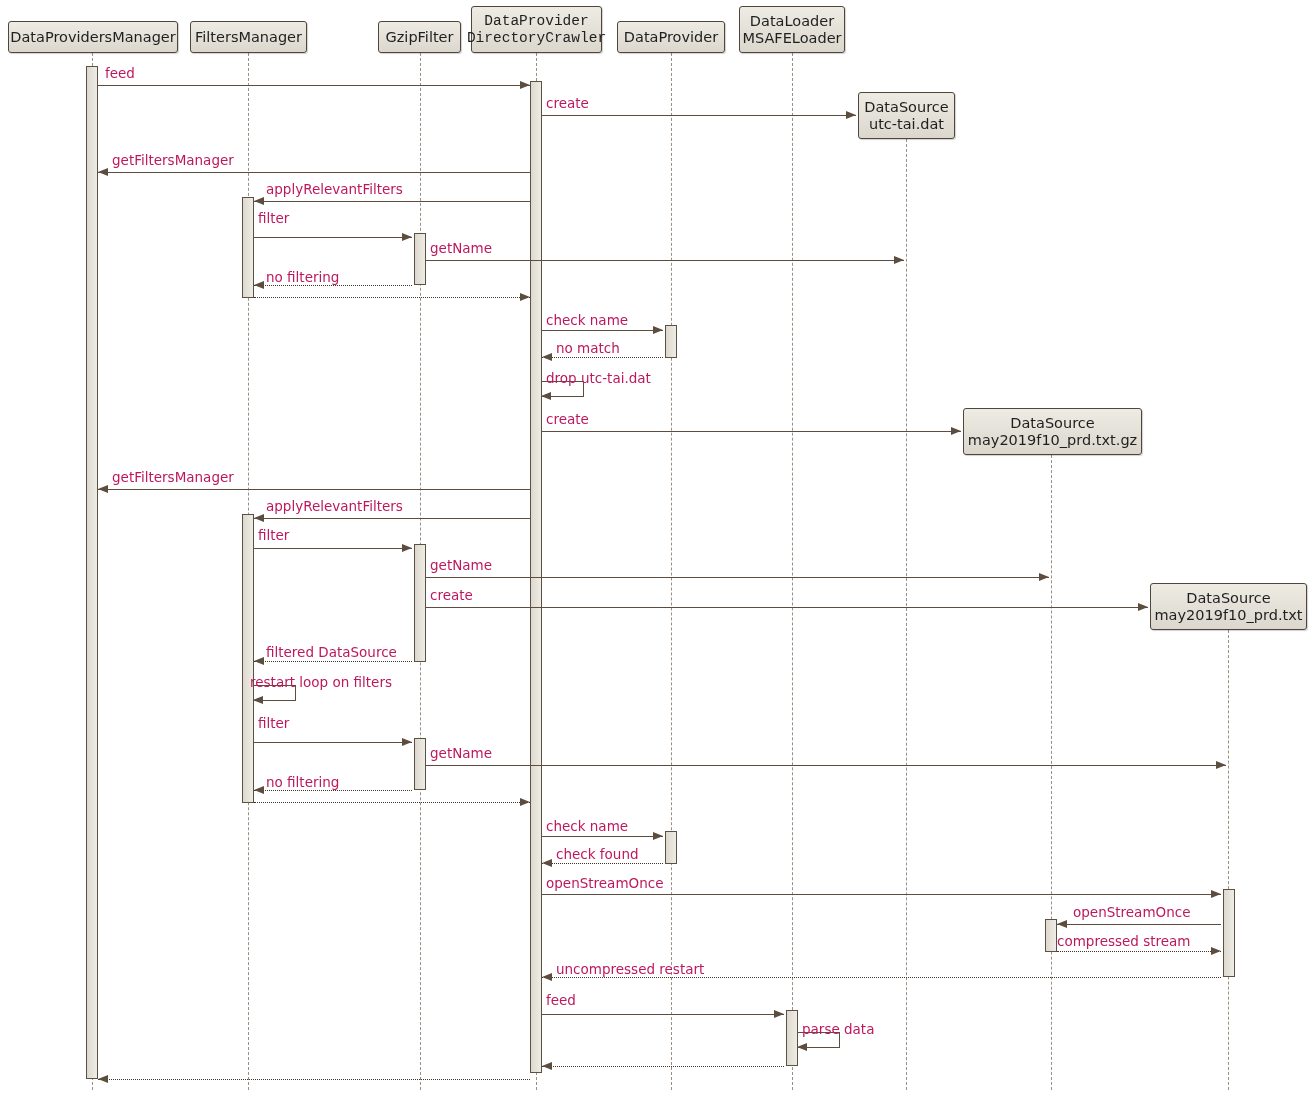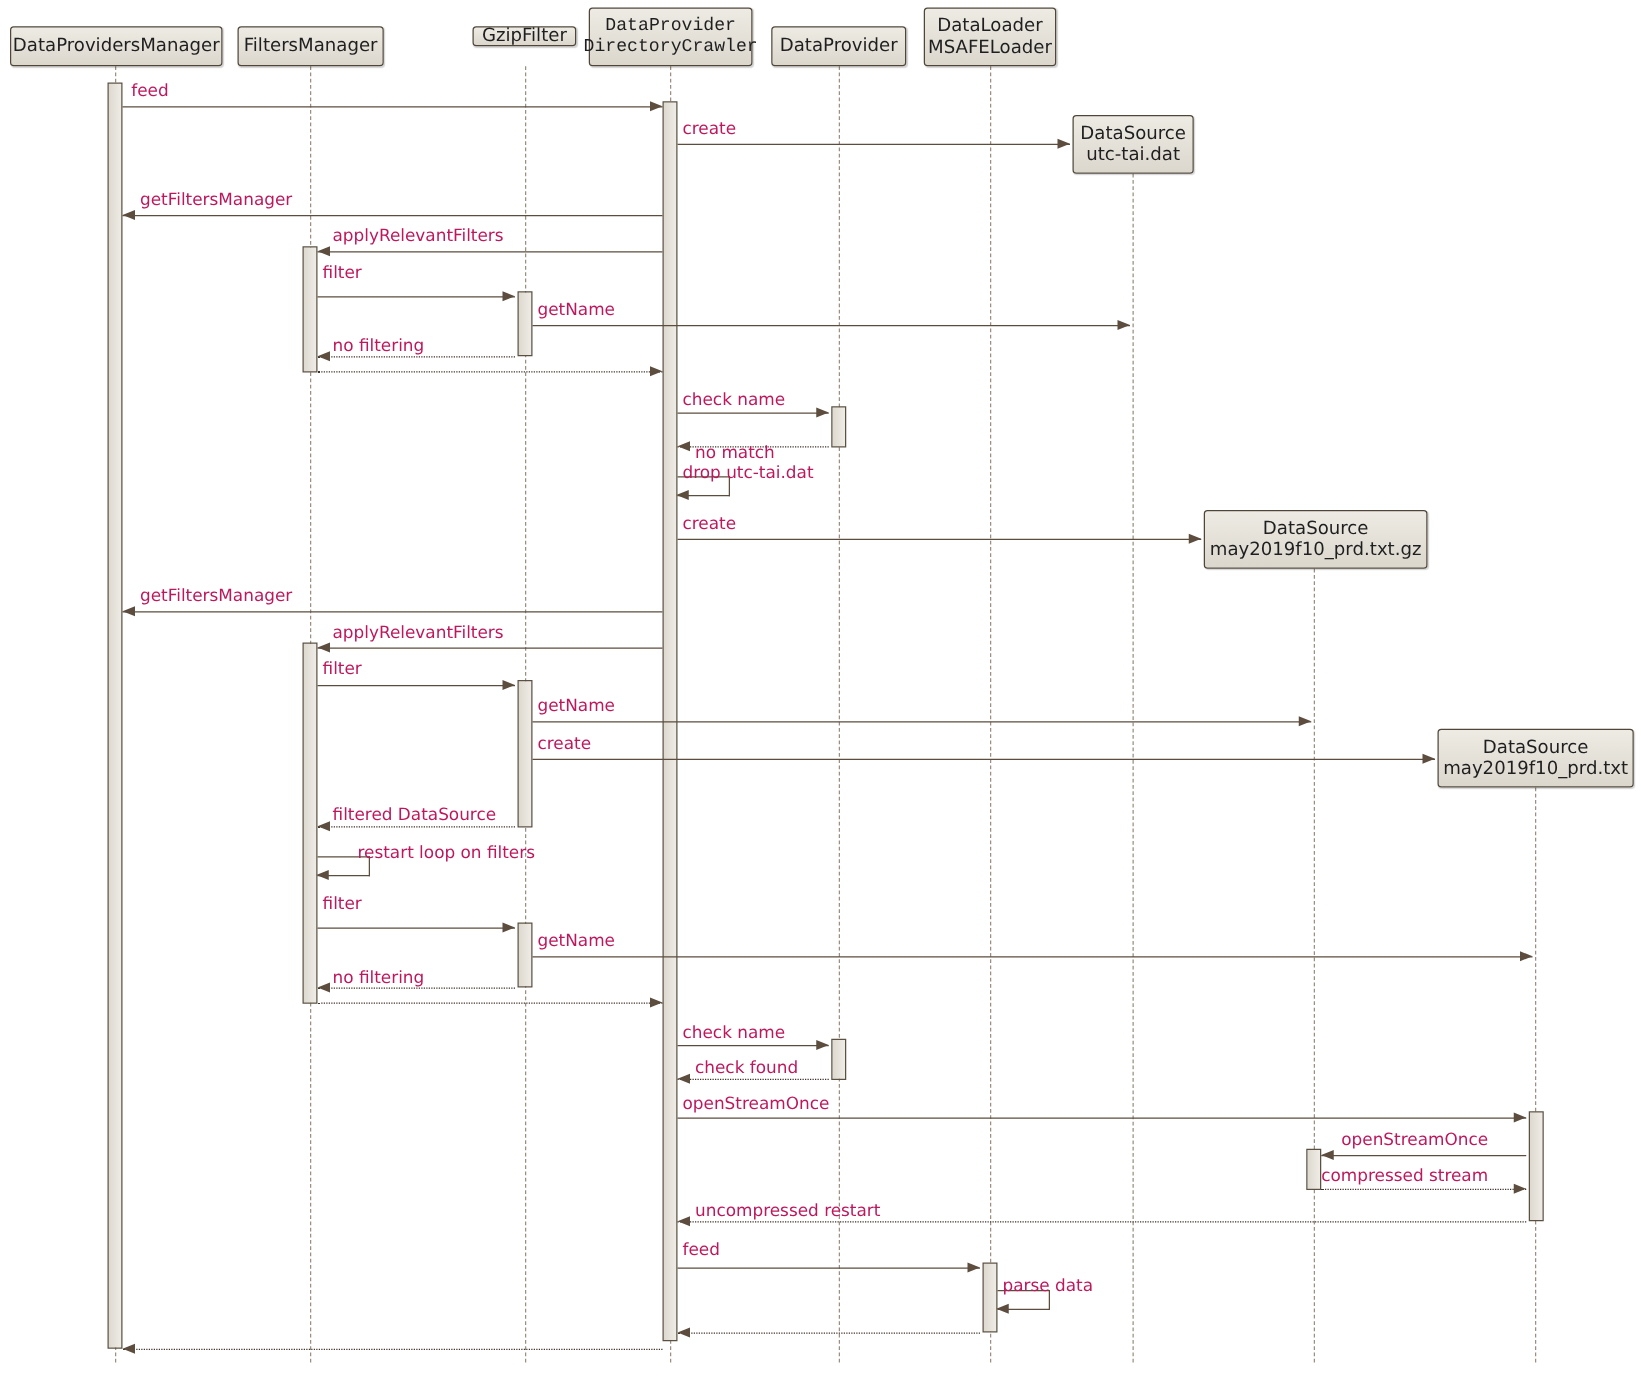--- a/index.html
+++ b/index.html
@@ -83,21 +83,21 @@
     <div class="msg-line dotted" style="left: 254px; top: 285px; width: 158px;"></div>
     <div class="arrow left" style="top: 281px; left: 254px;"></div>
     <div class="msg-label" style="left: 266px; top: 270px;">no filtering</div>
     <div class="msg-line dotted" style="left: 254px; top: 297px; width: 276px;"></div>
     <div class="arrow right" style="top: 293px; left: 520px;"></div>
     <div class="msg-line" style="left: 542px; top: 330px; width: 121px;"></div>
     <div class="arrow right" style="top: 326px; left: 653px;"></div>
     <div class="msg-label" style="left: 546px; top: 313px;">check name</div>
     <div class="msg-line dotted" style="left: 542px; top: 357px; width: 121px;"></div>
     <div class="arrow left" style="top: 353px; left: 542px;"></div>
-    <div class="msg-label" style="left: 556px; top: 355px; text-align: right;">no match</div>
+    <div class="msg-label" style="left: 556px; top: 341px; text-align: right;">no match</div>
     <div class="selfbox" style="left: 542px; top: 381px; width: 42px; height: 16px;"></div>
     <div class="arrow left" style="left: 541px; top: 392px;"></div>
     <div class="msg-label" style="left: 546px; top: 371px;">drop utc-tai.dat</div>
     <div class="msg-line" style="left: 542px; top: 431px; width: 419px;"></div>
     <div class="arrow right" style="top: 427px; left: 951px;"></div>
     <div class="msg-label" style="left: 546px; top: 412px;">create</div>
     <div class="msg-line" style="left: 98px; top: 489px; width: 432px;"></div>
     <div class="arrow left" style="top: 485px; left: 98px;"></div>
     <div class="msg-label" style="left: 112px; top: 470px;">getFiltersManager</div>
     <div class="msg-line" style="left: 254px; top: 518px; width: 276px;"></div>
@@ -110,21 +110,21 @@
     <div class="arrow right" style="top: 573px; left: 1039px;"></div>
     <div class="msg-label" style="left: 430px; top: 558px;">getName</div>
     <div class="msg-line" style="left: 426px; top: 607px; width: 722px;"></div>
     <div class="arrow right" style="top: 603px; left: 1138px;"></div>
     <div class="msg-label" style="left: 430px; top: 588px;">create</div>
     <div class="msg-line dotted" style="left: 254px; top: 661px; width: 158px;"></div>
     <div class="arrow left" style="top: 657px; left: 254px;"></div>
     <div class="msg-label" style="left: 266px; top: 645px;">filtered DataSource</div>
     <div class="selfbox" style="left: 254px; top: 685px; width: 42px; height: 16px;"></div>
     <div class="arrow left" style="left: 253px; top: 696px;"></div>
-    <div class="msg-label" style="left: 250px; top: 675px; margin-left: 36px;">restart loop on filters</div>
+    <div class="msg-label" style="left: 250px; top: 675px;">restart loop on filters</div>
     <div class="msg-line" style="left: 254px; top: 742px; width: 158px;"></div>
     <div class="arrow right" style="top: 738px; left: 402px;"></div>
     <div class="msg-label" style="left: 258px; top: 716px;">filter</div>
     <div class="msg-line" style="left: 426px; top: 765px; width: 800px;"></div>
     <div class="arrow right" style="top: 761px; left: 1216px;"></div>
     <div class="msg-label" style="left: 430px; top: 746px;">getName</div>
     <div class="msg-line dotted" style="left: 254px; top: 790px; width: 158px;"></div>
     <div class="arrow left" style="top: 786px; left: 254px;"></div>
     <div class="msg-label" style="left: 266px; top: 775px;">no filtering</div>
     <div class="msg-line dotted" style="left: 254px; top: 802px; width: 276px;"></div>
@@ -152,21 +152,21 @@
     <div class="msg-label" style="left: 546px; top: 993px;">feed</div>
     <div class="selfbox" style="left: 798px; top: 1032px; width: 42px; height: 16px;"></div>
     <div class="arrow left" style="left: 797px; top: 1043px;"></div>
     <div class="msg-label" style="left: 802px; top: 1022px;">parse data</div>
     <div class="msg-line dotted" style="left: 542px; top: 1066px; width: 242px;"></div>
     <div class="arrow left" style="top: 1062px; left: 542px;"></div>
     <div class="msg-line dotted" style="left: 98px; top: 1079px; width: 432px;"></div>
     <div class="arrow left" style="top: 1075px; left: 98px;"></div>
     <div class="participant" style="left: 8px; top: 21px; width: 170px; height: 32px;"><span>DataProvidersManager</span></div>
     <div class="participant" style="left: 190px; top: 21px; width: 117px; height: 32px;"><span>FiltersManager</span></div>
-    <div class="participant" style="left: 378px; top: 21px; width: 83px; height: 16px; text-align: center;"><span>GzipFilter</span></div>
+    <div class="participant" style="left: 378px; top: 21px; width: 83px; height: 32px; text-align: center;"><span>GzipFilter</span></div>
     <div class="participant" style="left: 471px; top: 6px; width: 131px; height: 47px; font-family: Liberation Mono, monospace;"><span>DataProvider
 DirectoryCrawler</span></div>
     <div class="participant" style="left: 617px; top: 21px; width: 108px; height: 32px;"><span>DataProvider</span></div>
     <div class="participant" style="left: 739px; top: 6px; width: 106px; height: 47px;"><span>DataLoader
 MSAFELoader</span></div>
     <div class="participant" style="left: 858px; top: 92px; width: 97px; height: 47px;"><span>DataSource
 utc-tai.dat</span></div>
     <div class="participant" style="left: 963px; top: 408px; width: 179px; height: 47px;"><span>DataSource
 may2019f10_prd.txt.gz</span></div>
     <div class="participant" style="left: 1150px; top: 583px; width: 157px; height: 47px;"><span>DataSource

